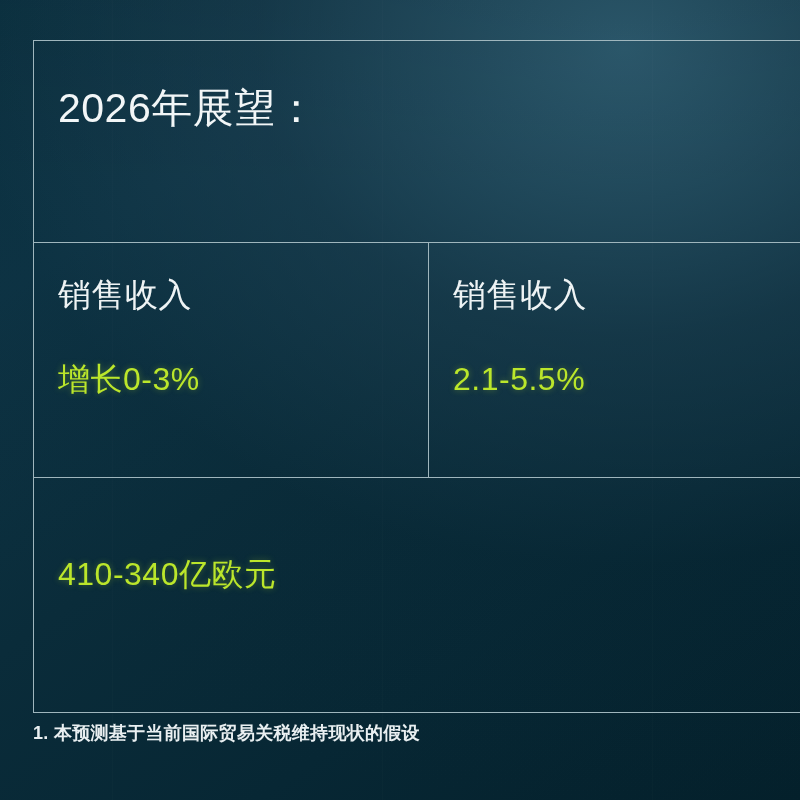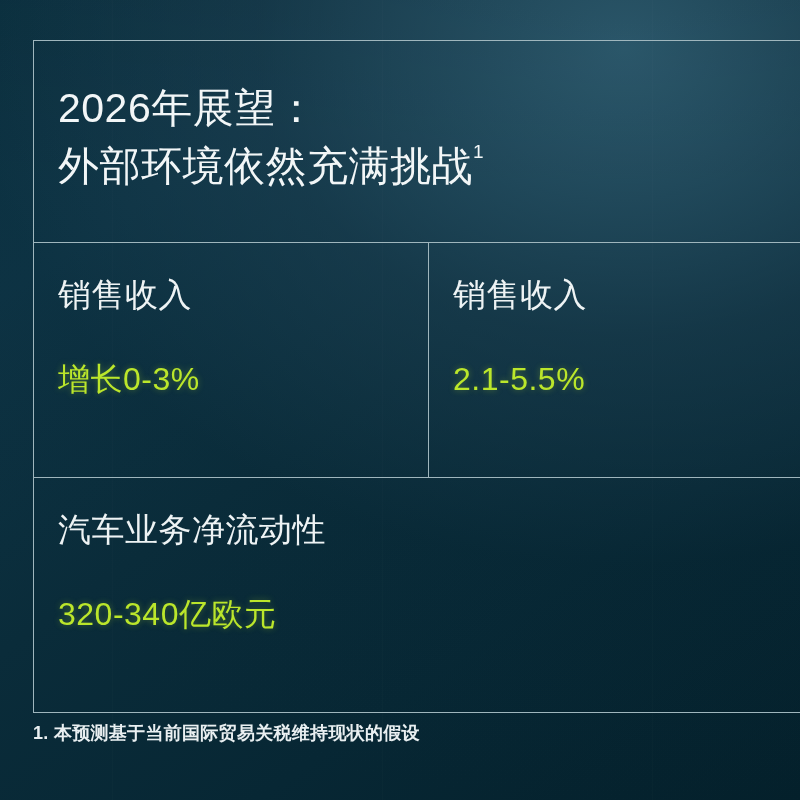--- a/index.html
+++ b/index.html
@@ -130,39 +130,37 @@
 </head>
 <body>
 
 <div id="slide">
 
   <div class="table">
 
     <div class="title-row">
       <div class="title">
         <span class="title-line">2026年展望：</span>
-        <span class="title-line"><span>外部环境依然充满挑战</span><span class="sup">1</span></span>
       </div>
     </div>
 
     <div class="data-row first">
       <div class="cell left">
         <div class="cell-label">销售收入</div>
         <div class="cell-value">增长0-3%</div>
       </div>
       <div class="cell right">
         <div class="cell-label">销售收入</div>
         <div class="cell-value">2.1-5.5%</div>
       </div>
     </div>
 
     <div class="data-row second">
       <div class="cell right">
-        <div class="cell-label">汽车业务净流动性</div>
-        <div class="cell-value">320-340亿欧元</div>
+        <div class="cell-value">410-340亿欧元</div>
       </div>
     </div>
 
   </div>
 
   <div class="footnote">1. 本预测基于当前国际贸易关税维持现状的假设</div>
 
 </div>
 
 </body></html>

